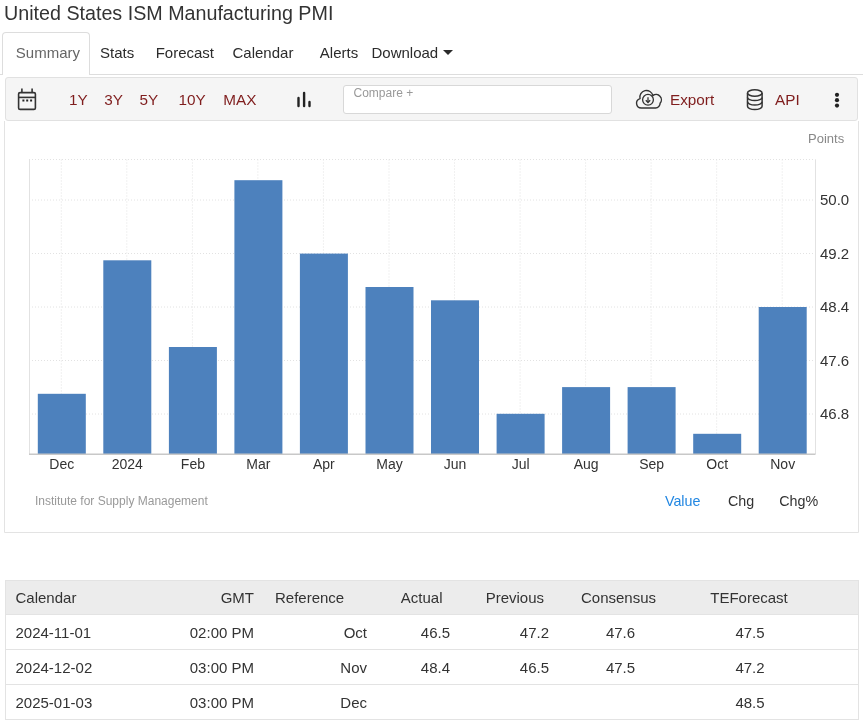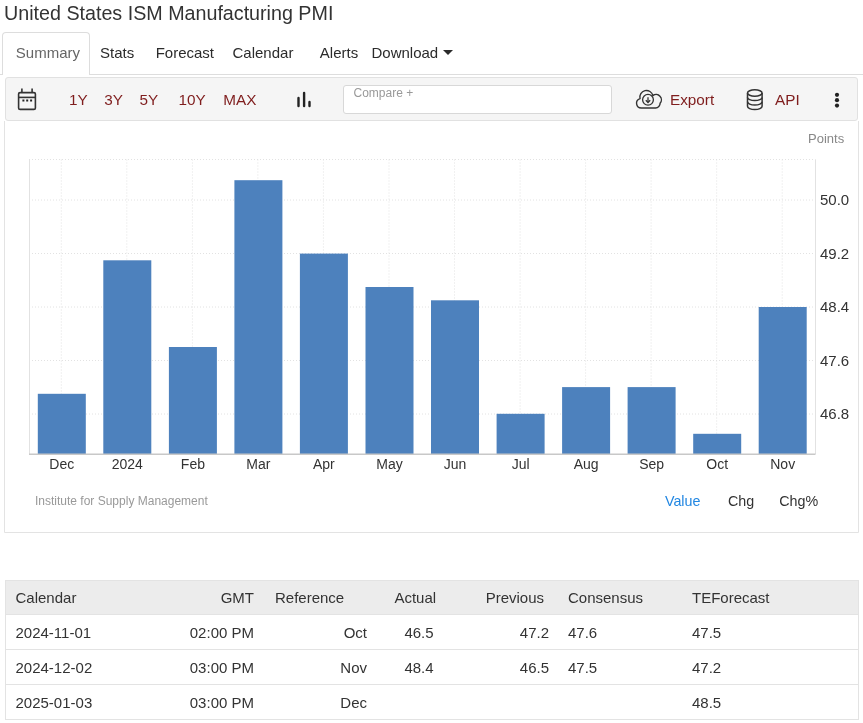--- a/index.html
+++ b/index.html
@@ -27,24 +27,24 @@
 #apitxt{left:775px}
 
 #caltable{left:4.5px;top:580px;width:854px;border-collapse:collapse;table-layout:fixed;font-size:15px;color:#333;border:1px solid #e3e3e3}
 #caltable td,#caltable th{font-weight:normal;border:1px solid #e3e3e3;border-left:none;border-right:none;padding:0 11px 0 10px;white-space:nowrap;overflow:hidden}
 #caltable tr{height:35px}
 #caltable tr.hdr{height:34px}
 #caltable tr.hdr td{background:#ececec}
 #caltable .c1{text-align:left;width:138px}
 #caltable .c2{text-align:right;width:122px}
 #caltable .c3{text-align:right;width:113px}
-#caltable .c4{text-align:center;width:82px;padding-right:10px}
+#caltable .c4{text-align:right;width:82px;padding-right:10px}
 #caltable .c5{text-align:right;width:98px;padding-right:9px}
-#caltable .c6{text-align:left;width:124px;padding-right:9px}
-#caltable .c7{text-align:left;width:176.5px;padding-right:50px}
+#caltable .c6{text-align:center;width:124px;padding-right:9px}
+#caltable .c7{text-align:center;width:176.5px;padding-right:50px}
 #caltable tr.hdr .c3{padding-right:37px}
 #caltable tr.hdr .c4{padding-right:17.5px}
 #caltable tr.hdr .c5{padding-right:14px}
 #caltable tr.hdr .c6{padding-right:13px}
 #caltable tr.hdr .c7{padding-right:52px}
 </style>
 </head>
 <body>
 <div class="abs" id="title">United States ISM Manufacturing PMI</div>
 

